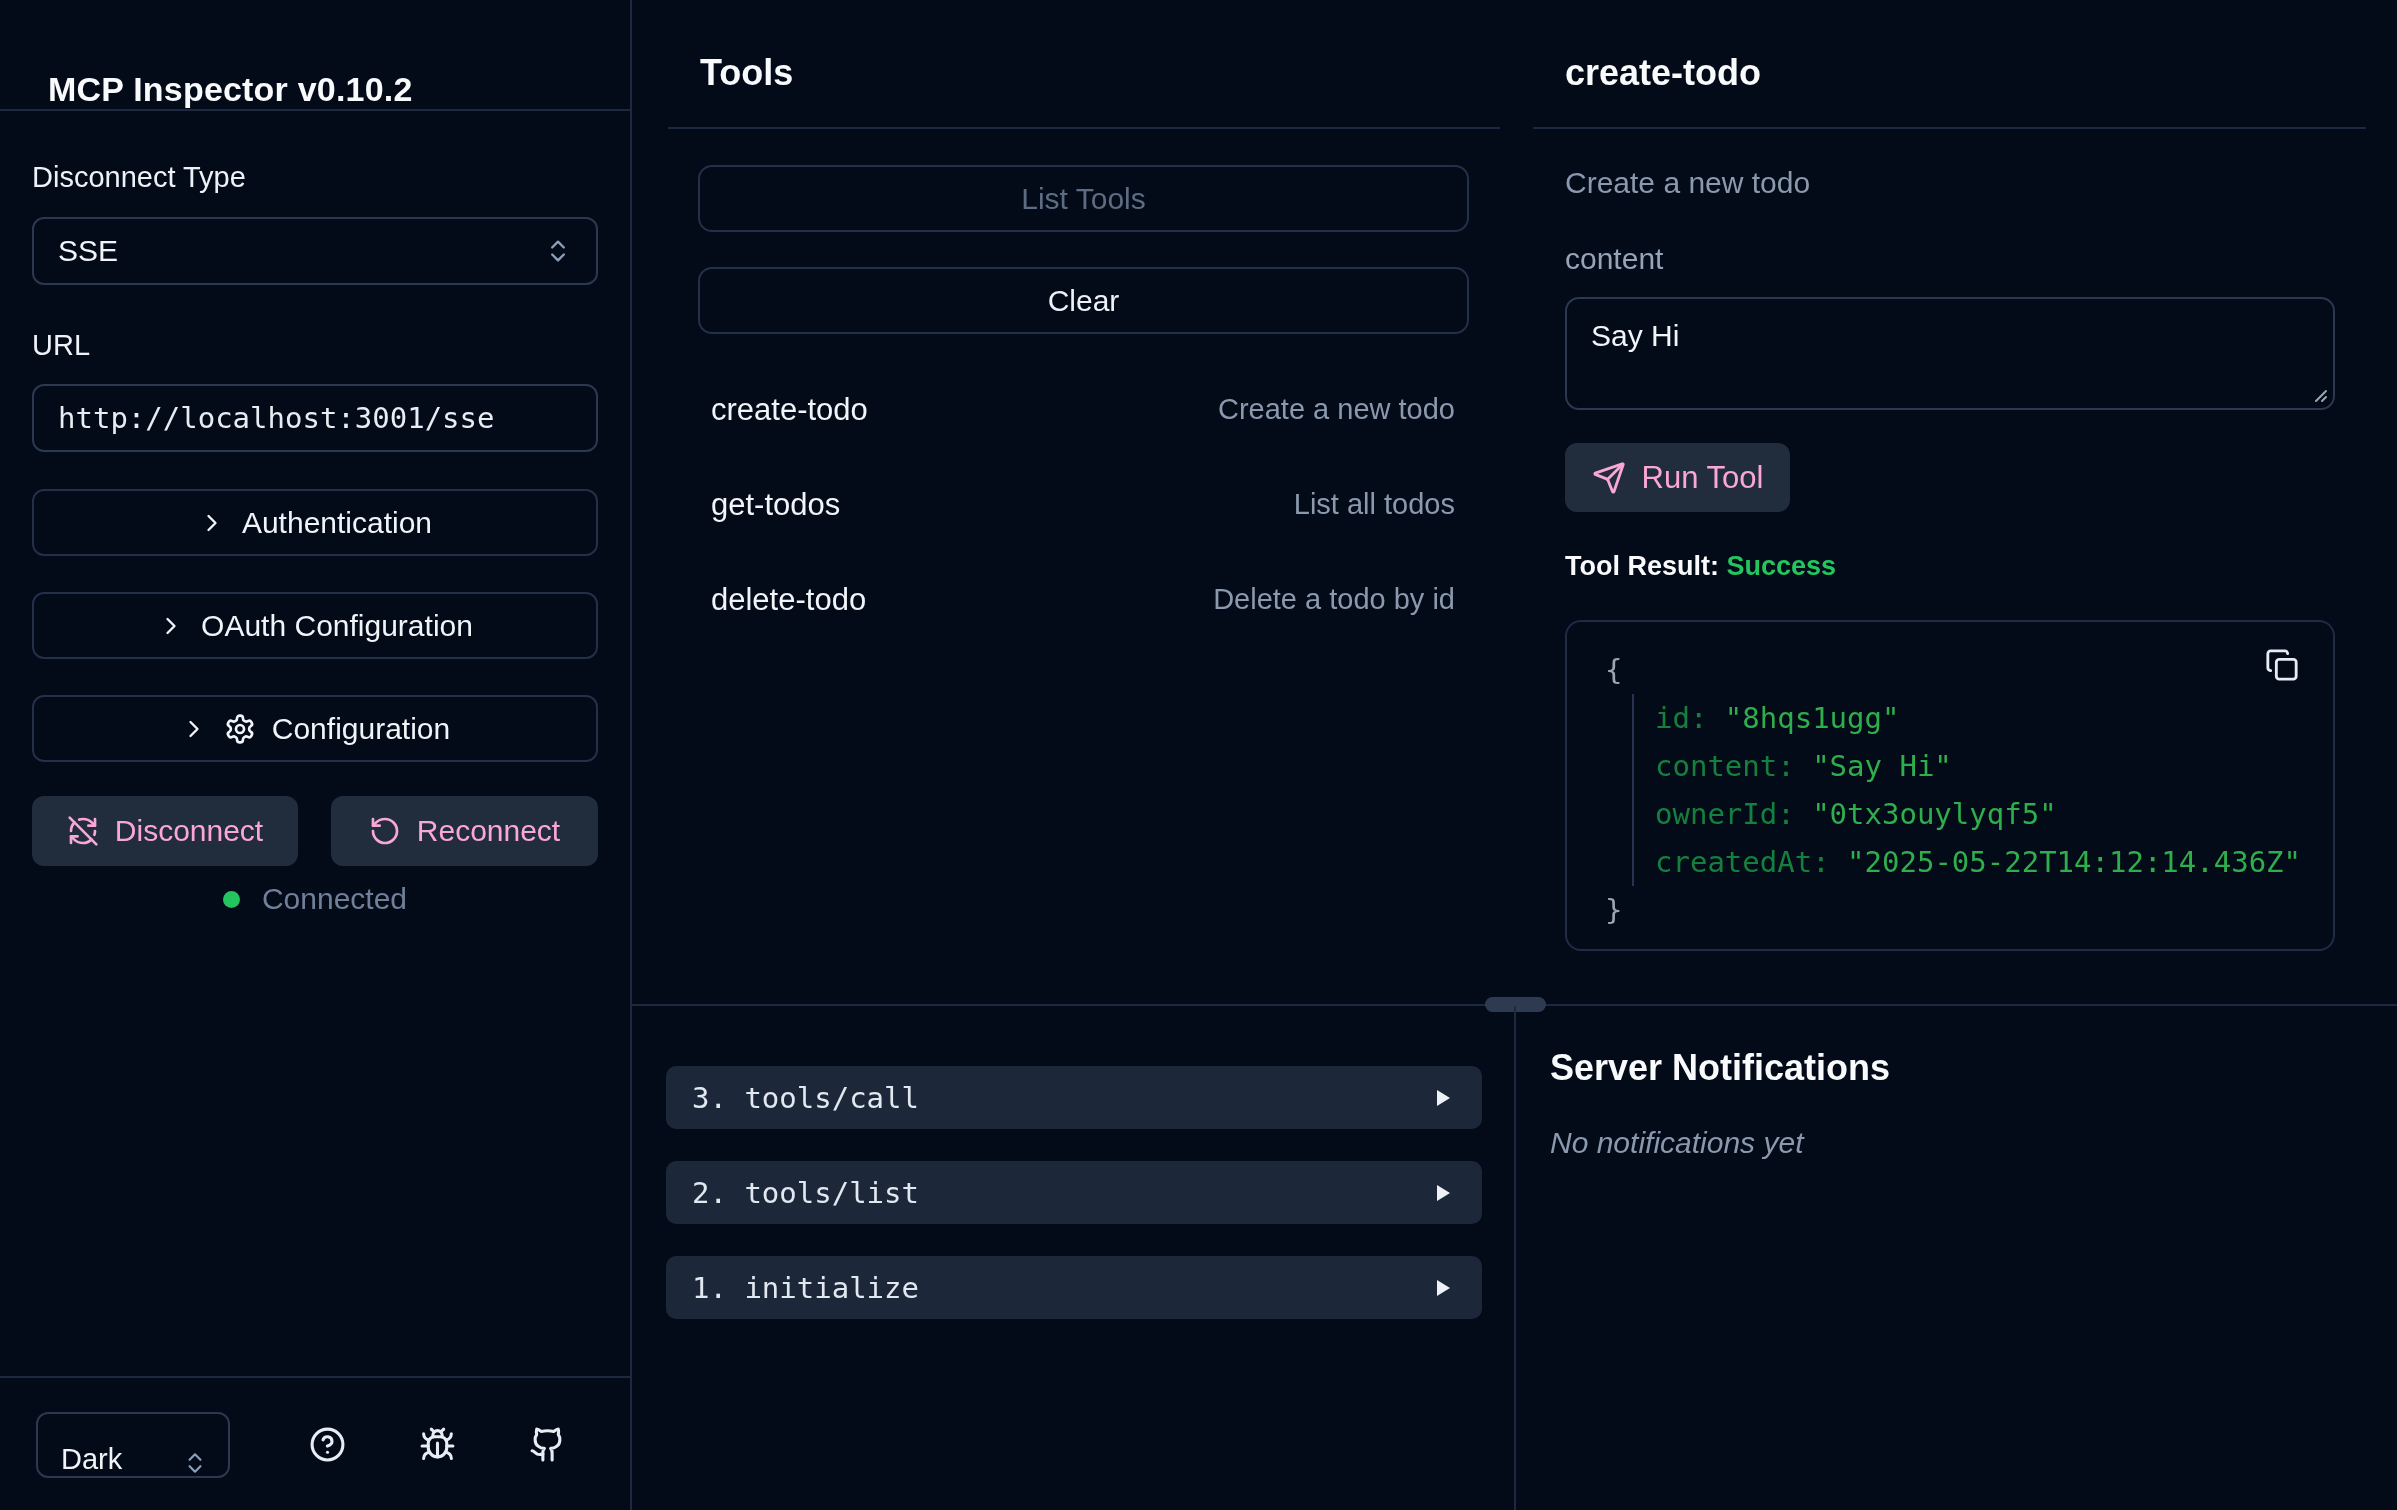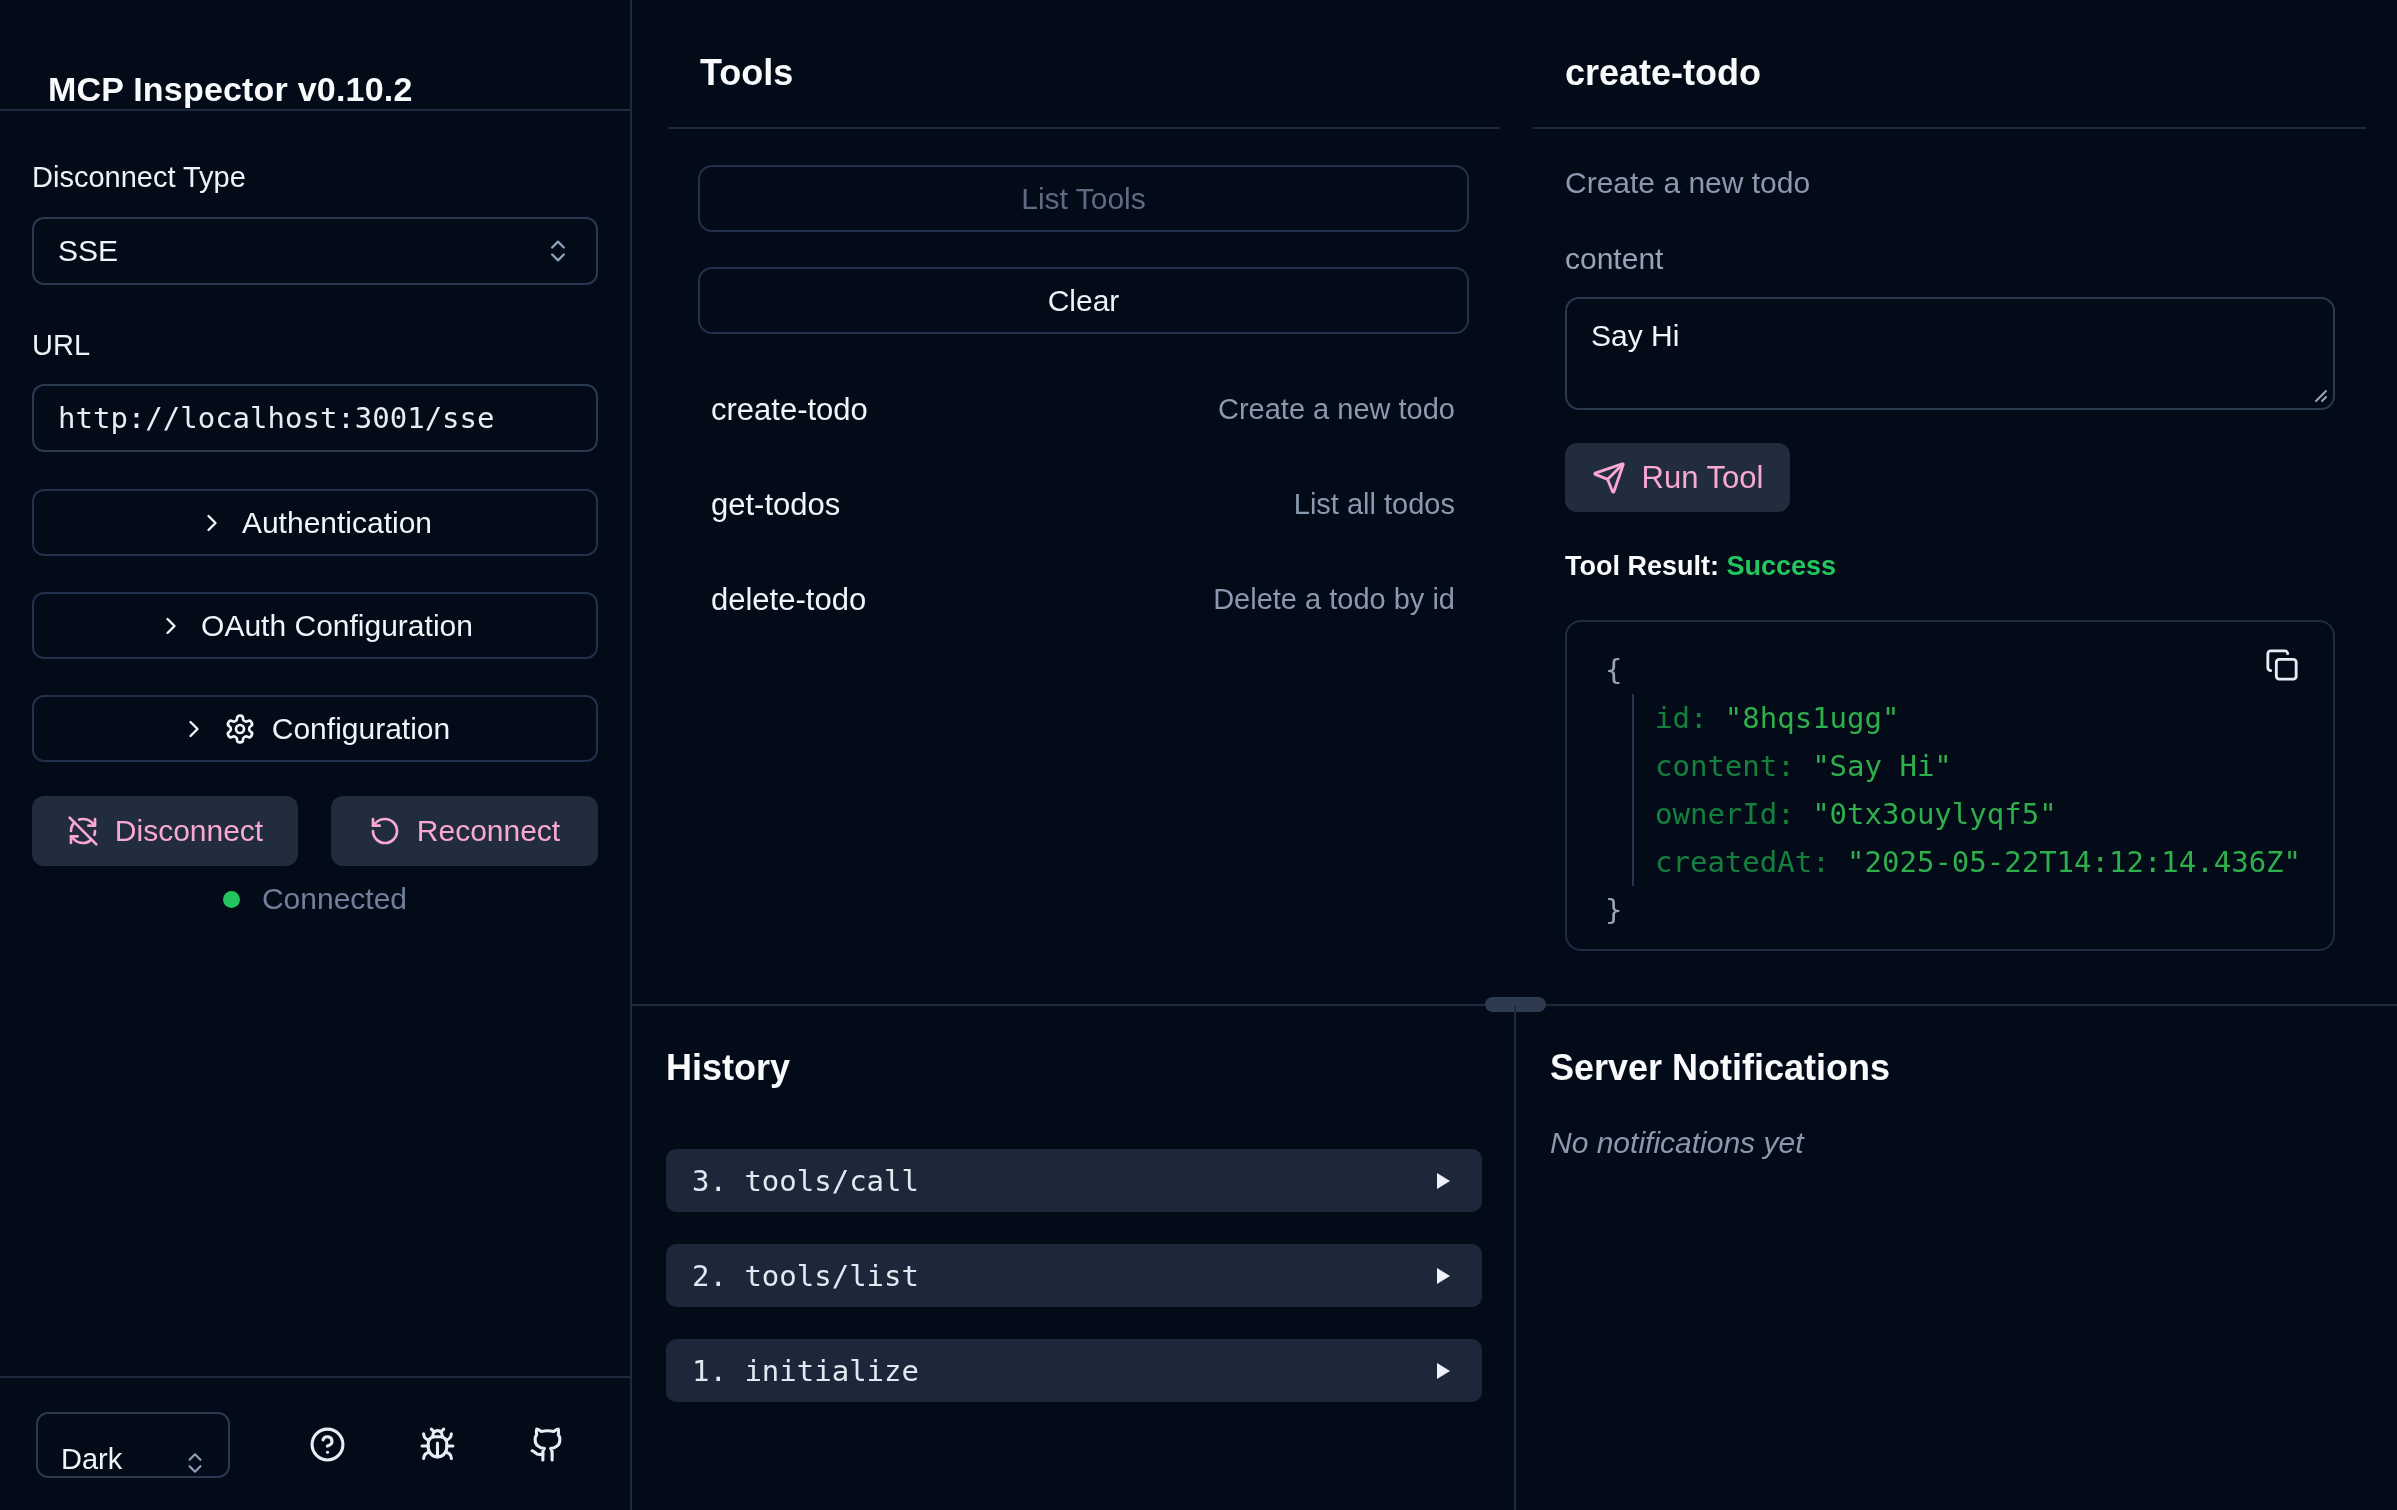--- a/index.html
+++ b/index.html
@@ -331,21 +331,20 @@
       </div>
     </section>
 
     <div class="split-bar">
       <div class="split-pill"></div>
     </div>
 
     <section class="bottom-section">
 
       <div class="history-panel">
-        <h2>History</h2>
         <div class="history-items">
           <div class="history-item">
             <span class="hlabel">3. tools/call</span>
             <span class="play">
               <svg width="24" height="24" viewBox="0 0 24 24" fill="currentColor">
                   <polygon points="7,4 20,12 7,20"></polygon>
                 </svg>
             </span>
           </div>
           <div class="history-item">

